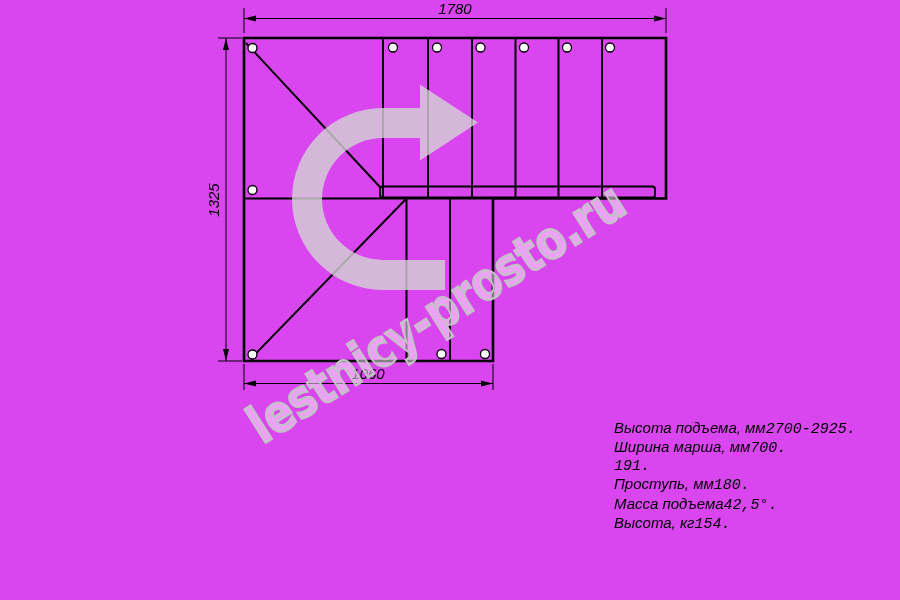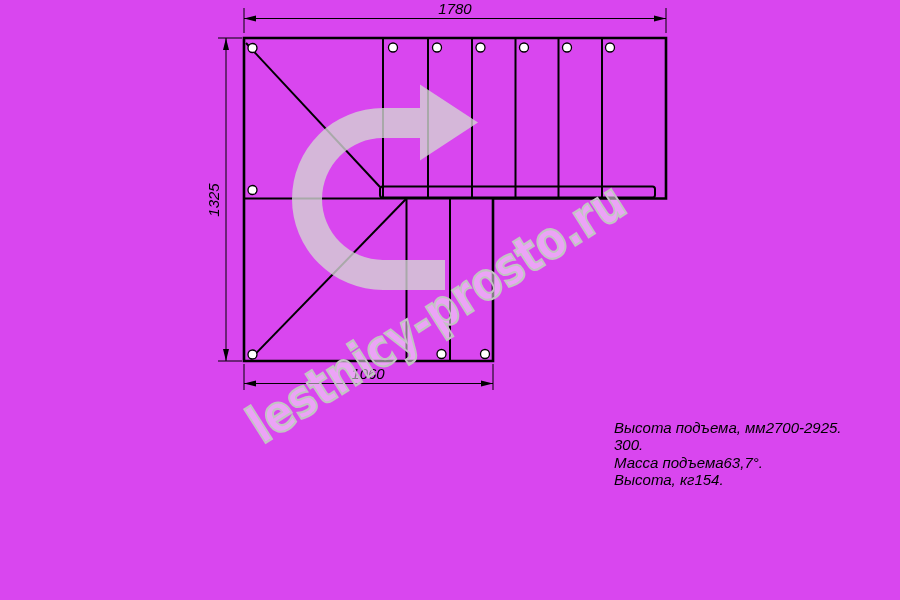--- a/index.html
+++ b/index.html
@@ -30,21 +30,21 @@
     font-size:15px;
     color:#000000;
   }
   .spec-row{
     display:flex;
     align-items:baseline;
     line-height:17.4px;
     white-space:nowrap;
   }
   .spec-label{text-align:left;}
-  .spec-value{text-align:right;}
+  .spec-value{text-align:right;font-family:Liberation Mono, monospace;}
 </style>
 </head>
 <body>
 
 <div class="stage">
 
   <svg width="900" height="600" viewBox="0 0 900 600">
 
     <g stroke="#000000" fill="none">
 
@@ -98,25 +98,33 @@
 
     <text class="watermark" x="446" y="328" transform="rotate(-32.5 446 328)" text-anchor="middle" textLength="435" lengthAdjust="spacingAndGlyphs" fill="rgba(255,255,255,0.5)" stroke="#c3c3c3" stroke-width="2.2">lestnicy-prosto.ru</text>
   </svg>
 
   <div class="specs">
     <div class="spec-row">
       <span class="spec-label">Высота подъема, мм</span>
       <span class="spec-value">2700-2925.</span>
     </div>
     <div class="spec-row">
-      <span class="spec-value">300.</span>
+      <span class="spec-label">Ширина марша, мм</span>
+      <span class="spec-value">700.</span>
+    </div>
+    <div class="spec-row">
+      <span class="spec-value">191.</span>
+    </div>
+    <div class="spec-row">
+      <span class="spec-label">Проступь, мм</span>
+      <span class="spec-value">180.</span>
     </div>
     <div class="spec-row">
       <span class="spec-label">Масса подъема</span>
-      <span class="spec-value">63,7°.</span>
+      <span class="spec-value">42,5°.</span>
     </div>
     <div class="spec-row">
       <span class="spec-label">Высота, кг</span>
       <span class="spec-value">154.</span>
     </div>
   </div>
 
 </div>
 
 </body></html>

